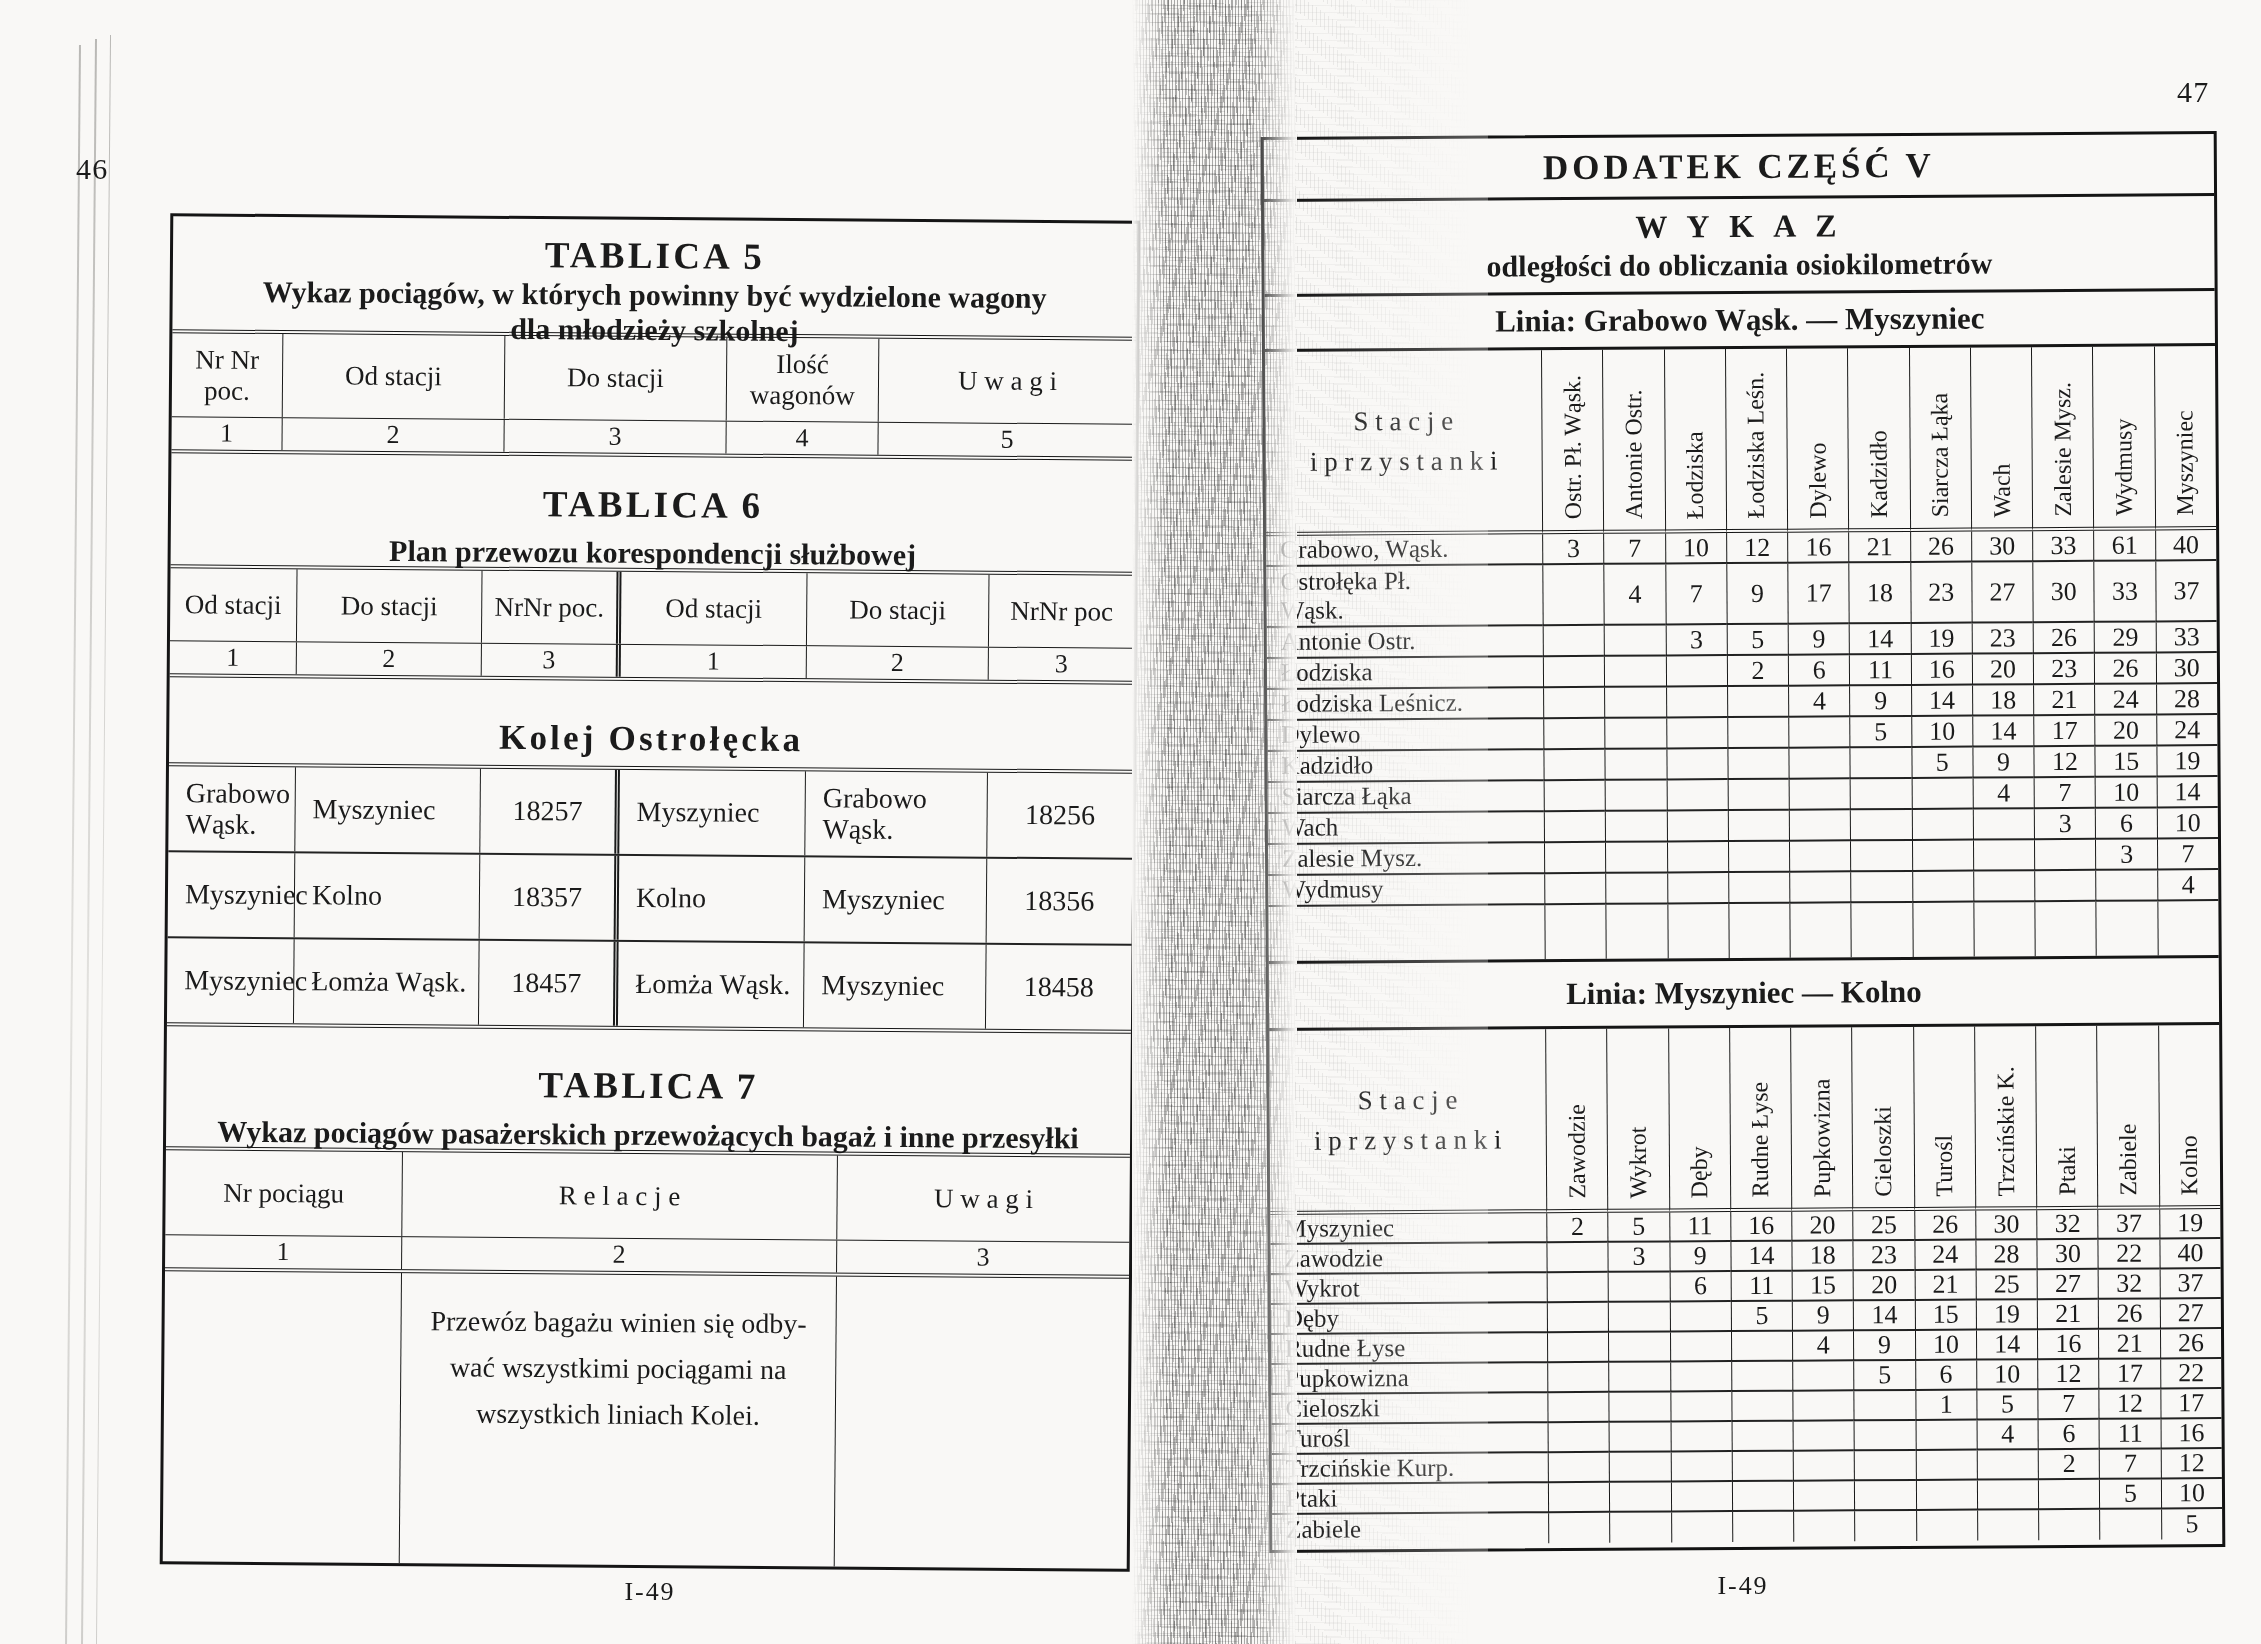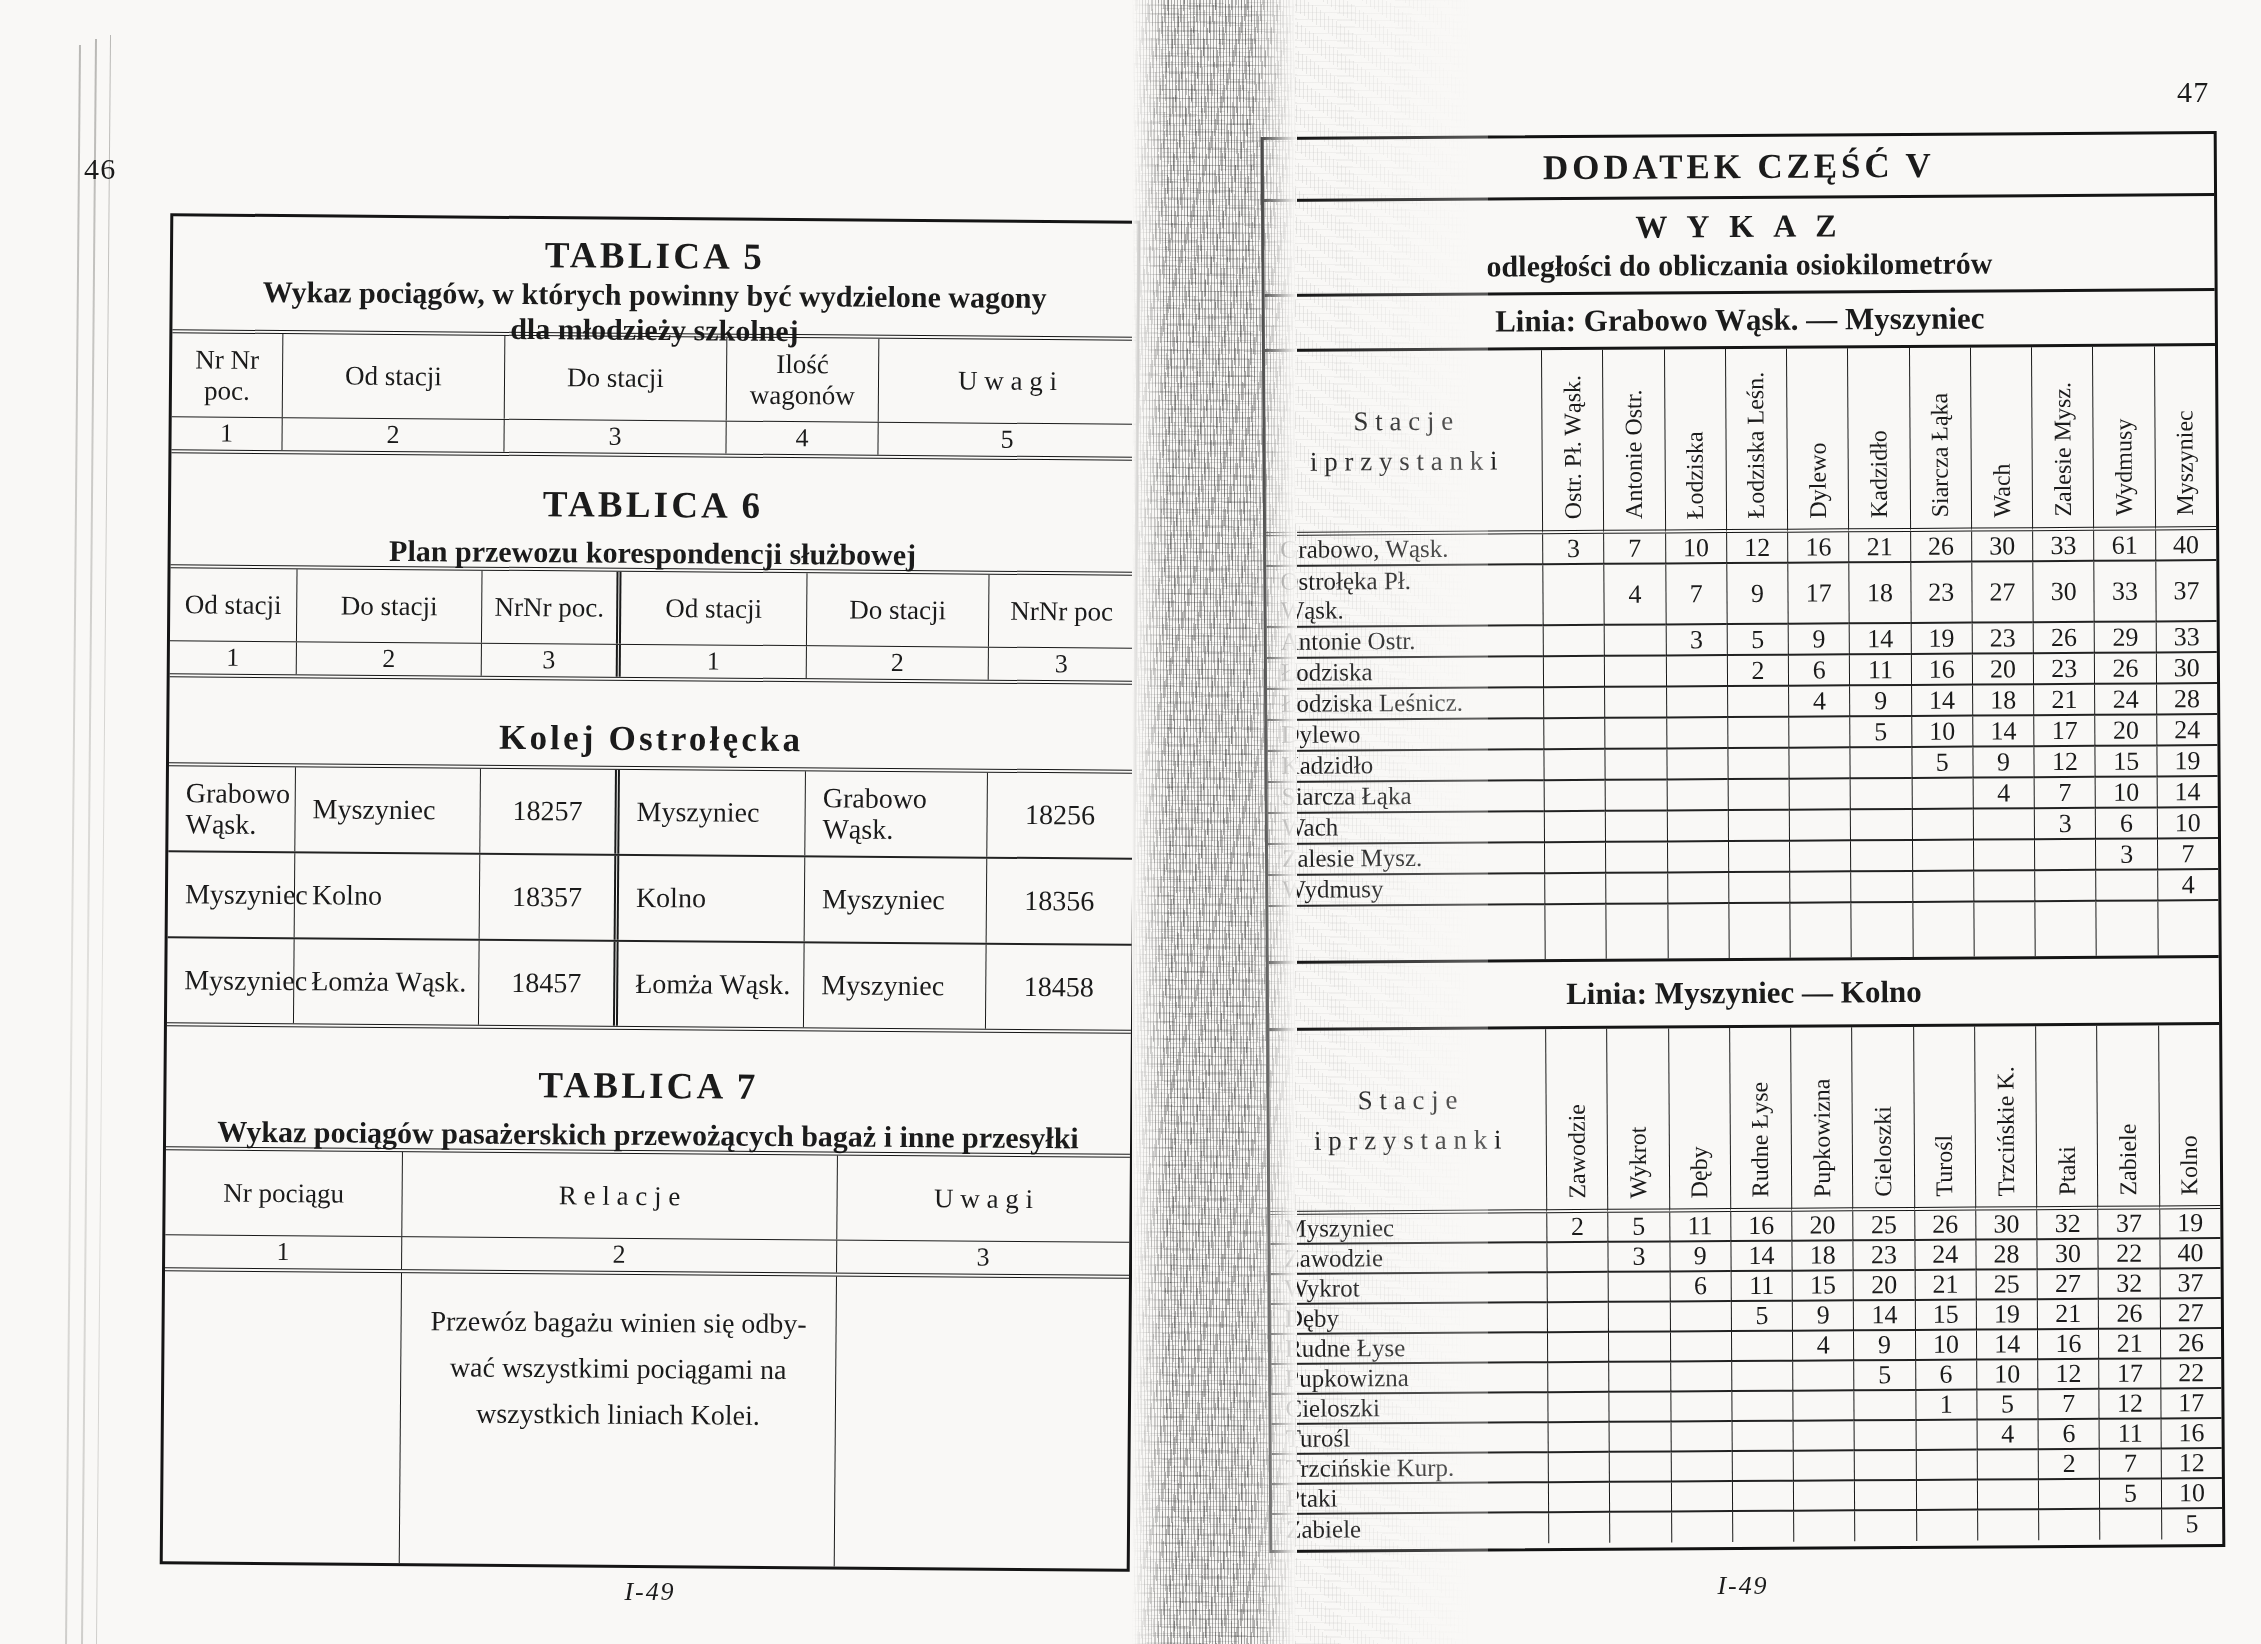--- a/index.html
+++ b/index.html
@@ -27,23 +27,23 @@
   }
   .gutter-fade {
     position:absolute; left:1295px; top:0; width:193px; height:1644px; z-index:4; pointer-events:none; opacity:.28;
     background:
       linear-gradient(90deg, rgba(249,248,246,0) 0%, #f9f8f6 92%),
       repeating-linear-gradient(88deg, rgba(20,20,20,0.30) 0 0.6px, rgba(0,0,0,0) 0.6px 3.9px),
       repeating-linear-gradient(1deg, rgba(40,40,40,0.20) 0 1.3px, rgba(0,0,0,0) 1.3px 7px);
   }
   
   .pn { position:absolute; font-size:30px; letter-spacing:1.3px; }
-  .pn-left  { left:84px; top:152px;text-align:center; }
+  .pn-left  { left:76px; top:152px;text-align:center; }
   .pn-right { left:2177px; top:75px; }
-  .footer { position:absolute; font-size:26px; letter-spacing:1.9px; text-align:center;font-style:italic; }
+  .footer { position:absolute; font-size:26px; letter-spacing:1.9px; text-align:center; }
   .footer-left  { left:165px;  top:1577px; width:970px; }
   .footer-right { left:1265px; top:1571px; width:956px; }
   
   .page-left {
     position:absolute; left:165px; top:217px; width:970px; height:1351px;
     border:3.2px solid #151515; transform:rotate(0.45deg); transform-origin:50% 50%;
     display:flex; flex-direction:column; z-index:2;
   }
   .tab-title { text-align:center; font-weight:bold; font-size:37px; letter-spacing:3.2px; }
   .tab-sub   { text-align:center; font-weight:bold; font-size:30px; line-height:1.18; }

